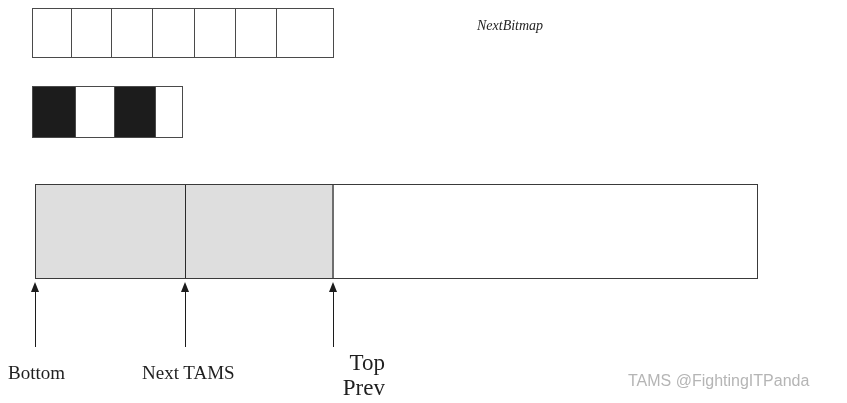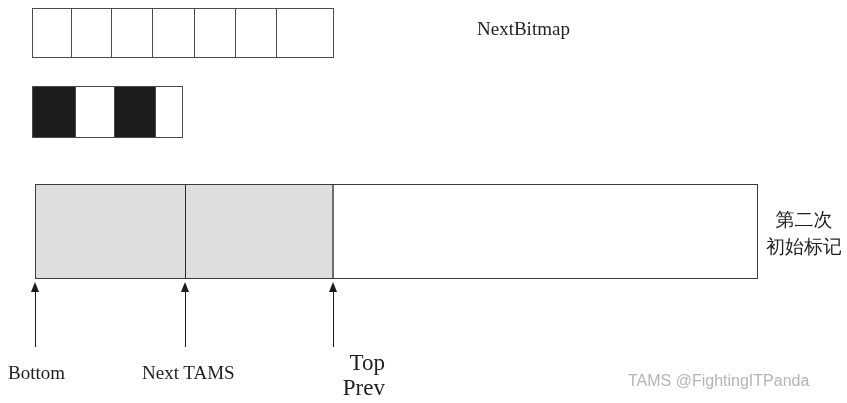--- a/index.html
+++ b/index.html
@@ -30,23 +30,24 @@
     height: 100%;
   }
   .bitmap .cell:first-child { margin-left: 0; }
   .bitmap .cell.filled { background: #1c1c1c; }
 
   #nextBitmap { left: 32px; top: 8px;  height: 50px; }
   #prevBitmap { left: 32px; top: 86px; height: 52px; }
 
   .diagram-label {
     position: absolute;
-    font-size: 19px;
+    font-size: 14px;
     white-space: nowrap;
     color: #1f1f1f;
+    font-style: italic;
   }
   .next-label { left: 477px; top: 18px; }
   .prev-label { left: 218px; top: 102px; }
 
   
   .region-bar {
     position: absolute;
     left: 35px;
     top: 184px;
     width: 723px;
@@ -175,20 +176,16 @@
     <div class="stem"></div>
   </div>
 
   <div class="marker-label label-bottom">Bottom</div>
   <div class="marker-label label-prev">Next TAMS</div>
   <div class="label-top-group">
     <div>Top</div>
     <div>Prev TAMS</div>
   </div>
 
-  <div class="annotation">
-    <div>第二次</div>
-    <div>初始标记</div>
-  </div>
 
   <div class="watermark">TAMS @FightingITPanda</div>
 
 </div>
 
 </body></html>

